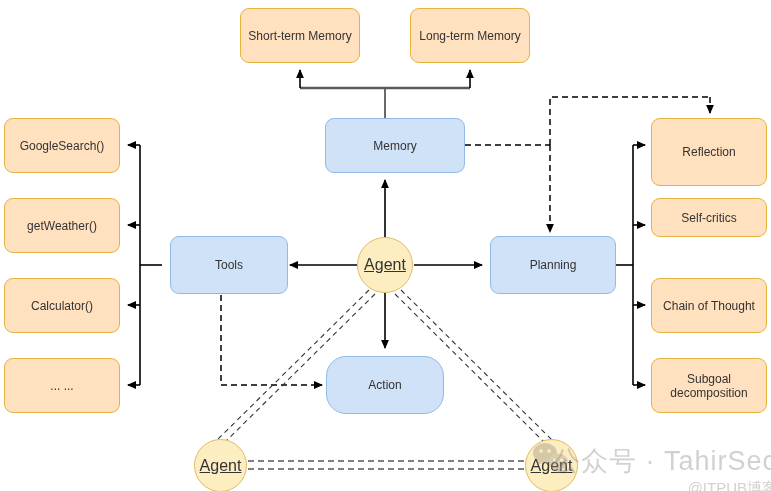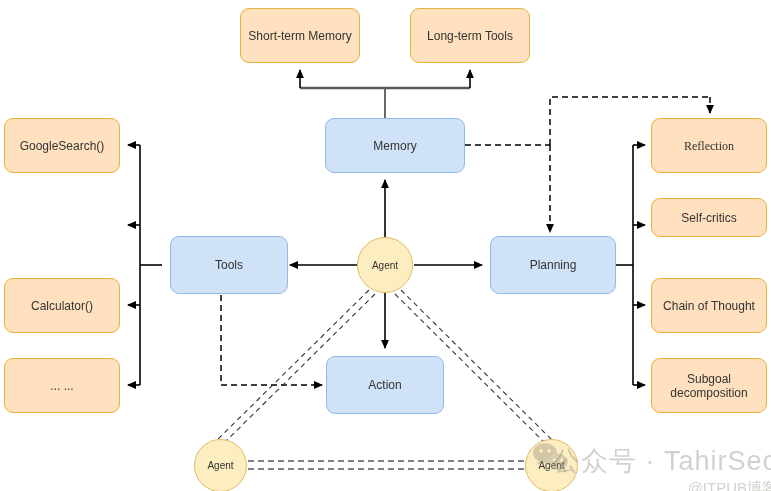--- a/index.html
+++ b/index.html
@@ -46,23 +46,24 @@
   }
   .node-circle {
     position: absolute;
     box-sizing: border-box;
     display: flex;
     align-items: center;
     justify-content: center;
     border-radius: 50%;
     background: #fdeec2;
     border: 1.4px solid #e0bb62;
-    font-size: 10px;
+    font-size: 16px;
     color: #333333;
     z-index: 4;
+    text-decoration: underline;
   }
   .watermark {
     position: absolute;
     z-index: 5;
     pointer-events: none;
     user-select: none;
   }
   .wm-main {
     font-size: 27px;
     color: rgba(150,145,135,0.42);
@@ -166,53 +167,56 @@
       <path d="M248,461 L525,461" stroke="#000" stroke-width="1.2" fill="none" stroke-dasharray="6 4"></path>
       <path d="M248,469 L525,469" stroke="#000" stroke-width="1.2" fill="none" stroke-dasharray="6 4"></path>
     </g>
   </svg>
 
   <div class="node node-orange" style="left:240px; top:8px; width:120px; height:55px;">
     <span>Short-term Memory</span>
   </div>
 
   <div class="node node-orange" style="left:410px; top:8px; width:120px; height:55px;">
-    <span>Long-term Tools</span>
+    <span>Long-term Memory</span>
   </div>
 
   <div class="node node-blue" style="left:325px; top:118px; width:140px; height:55px;">
     <span>Memory</span>
   </div>
 
   <div class="node node-orange" style="left:4px; top:118px; width:116px; height:55px;">
     <span>GoogleSearch()</span>
   </div>
 
+  <div class="node node-orange" style="left:4px; top:198px; width:116px; height:55px;">
+    <span>getWeather()</span>
+  </div>
 
   <div class="node node-orange" style="left:4px; top:278px; width:116px; height:55px;text-align:center;">
     <span>Calculator()</span>
   </div>
 
   <div class="node node-orange" style="left:4px; top:358px; width:116px; height:55px;">
     <span>... ...</span>
   </div>
 
   <div class="node node-blue" style="left:162px; top:236px; width:118px; height:58px;margin-left:8px;">
     <span>Tools</span>
   </div>
 
   <div class="node node-blue" style="left:490px; top:236px; width:126px; height:58px;">
     <span>Planning</span>
   </div>
 
-  <div class="node node-blue" style="left:326px; top:356px; width:118px; height:58px;">
+  <div class="node node-blue" style="left:326px; top:356px; width:118px; height:58px;border-radius:20px;">
     <span>Action</span>
   </div>
 
-  <div class="node node-orange" style="left:651px; top:118px; width:116px; height:55px;font-family:Liberation Serif, serif;">
+  <div class="node node-orange" style="left:651px; top:118px; width:116px; height:68px;">
     <span>Reflection</span>
   </div>
 
   <div class="node node-orange" style="left:651px; top:198px; width:116px; height:39px;">
     <span>Self-critics</span>
   </div>
 
   <div class="node node-orange" style="left:651px; top:278px; width:116px; height:55px;">
     <span>Chain of Thought</span>
   </div>

